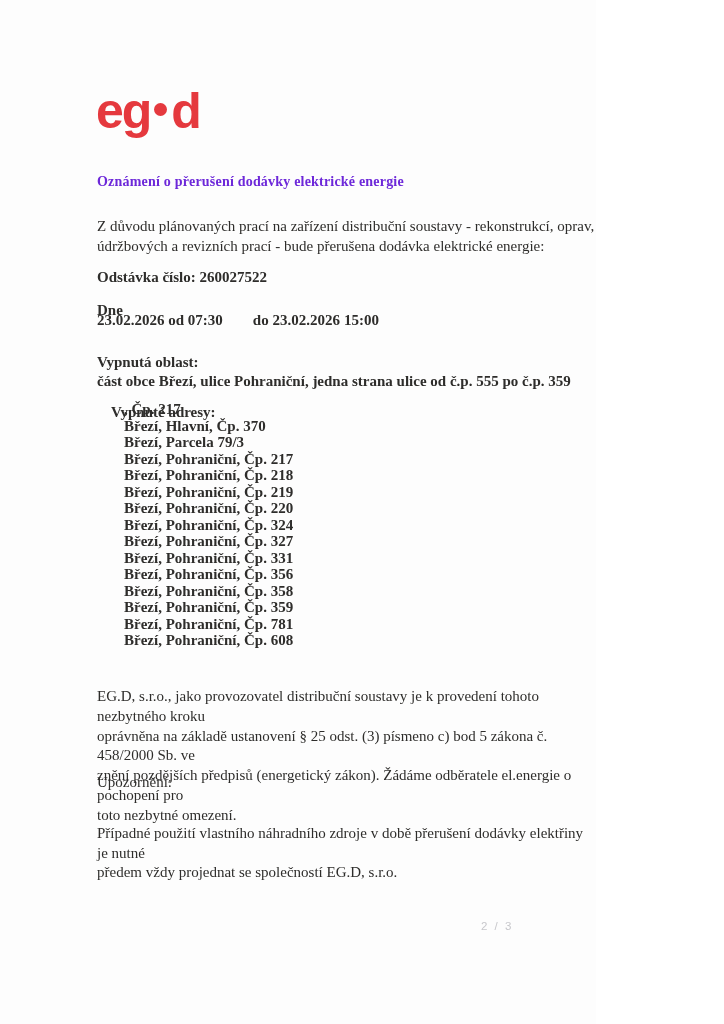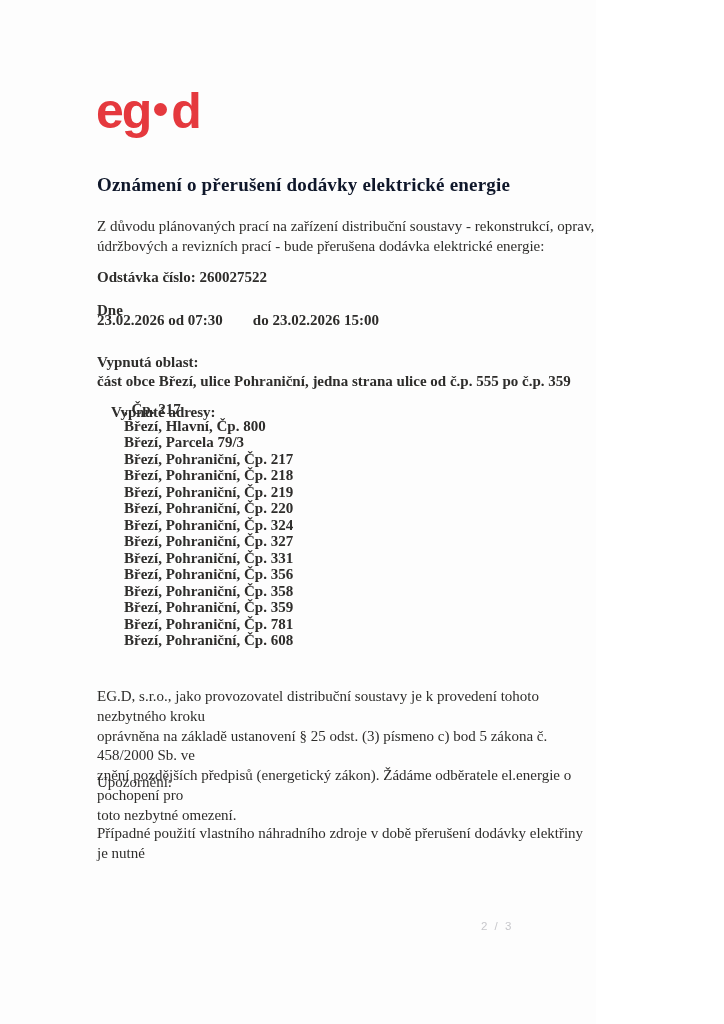--- a/index.html
+++ b/index.html
@@ -38,24 +38,24 @@
     height: 13px;
     border-radius: 50%;
     background: currentColor;
     margin: 0 4px;
     transform: translateY(-2px);
   }
 
   .doc-title {
     top: 174px;
     margin: 0;
-    font-size: 19px;
+    font-size: 14px;
     font-weight: 700;
     letter-spacing: 0.2px;
-    color: #0f172a;
+    color: #6d28d9;
   }
 
   .para { line-height: 20px; max-width: 560px; }
   .bold { font-weight: 700; }
 
   .intro       { top: 216px; }
   .outage-line { top: 269px; }
   .date-label  { top: 302px; }
   .date-line   { top: 312px; }
   .date-gap    { display: inline-block; width: 30px; }
@@ -112,21 +112,21 @@
   </div>
 
   <div class="abs bold area-block">
     <div>Vypnutá oblast:</div>
     <div>část obce Březí, ulice Pohraniční, jedna strana ulice od č.p. 555 po č.p. 359</div>
   </div>
 
   <div class="abs bold addr-label">Vypnuté adresy:</div>
   <div class="abs bold addr-list">
     <div>, Čp. 217</div>
-    <div>Březí, Hlavní, Čp. 800</div>
+    <div>Březí, Hlavní, Čp. 370</div>
     <div>Březí, Parcela 79/3</div>
     <div>Březí, Pohraniční, Čp. 217</div>
     <div>Březí, Pohraniční, Čp. 218</div>
     <div>Březí, Pohraniční, Čp. 219</div>
     <div>Březí, Pohraniční, Čp. 220</div>
     <div>Březí, Pohraniční, Čp. 324</div>
     <div>Březí, Pohraniční, Čp. 327</div>
     <div>Březí, Pohraniční, Čp. 331</div>
     <div>Březí, Pohraniční, Čp. 356</div>
     <div>Březí, Pohraniční, Čp. 358</div>
@@ -139,17 +139,18 @@
     <div>EG.D, s.r.o., jako provozovatel distribuční soustavy je k provedení tohoto nezbytného kroku</div>
     <div>oprávněna na základě ustanovení § 25 odst. (3) písmeno c) bod 5 zákona č. 458/2000 Sb. ve</div>
     <div>znění pozdějších předpisů (energetický zákon). Žádáme odběratele el.energie o pochopení pro</div>
     <div>toto nezbytné omezení.</div>
   </div>
 
   <div class="abs notice-label">Upozornění:</div>
 
   <div class="abs para generator">
     <div>Případné použití vlastního náhradního zdroje v době přerušení dodávky elektřiny je nutné</div>
+    <div>předem vždy projednat se společností EG.D, s.r.o.</div>
   </div>
 
   <div class="footer-page">2 / 3</div>
 
 </div>
 
 </body></html>

